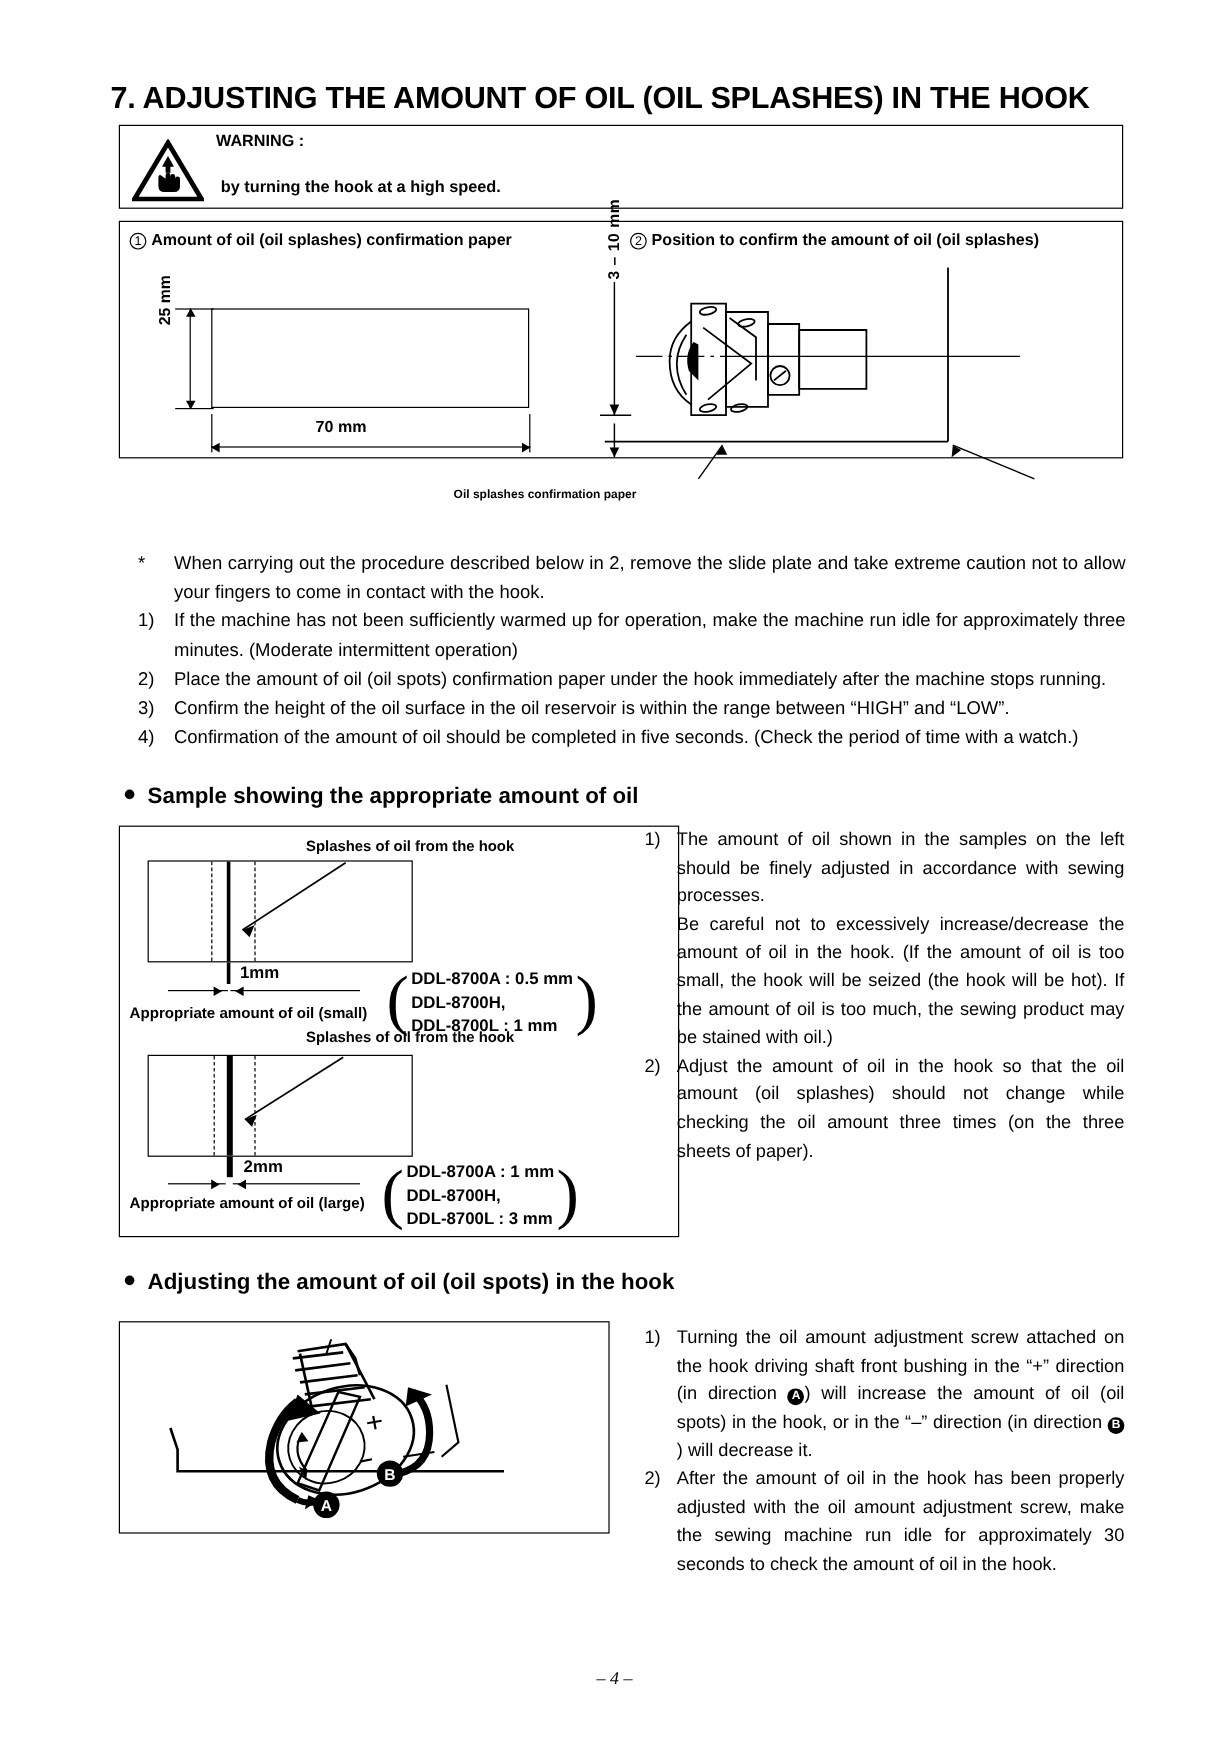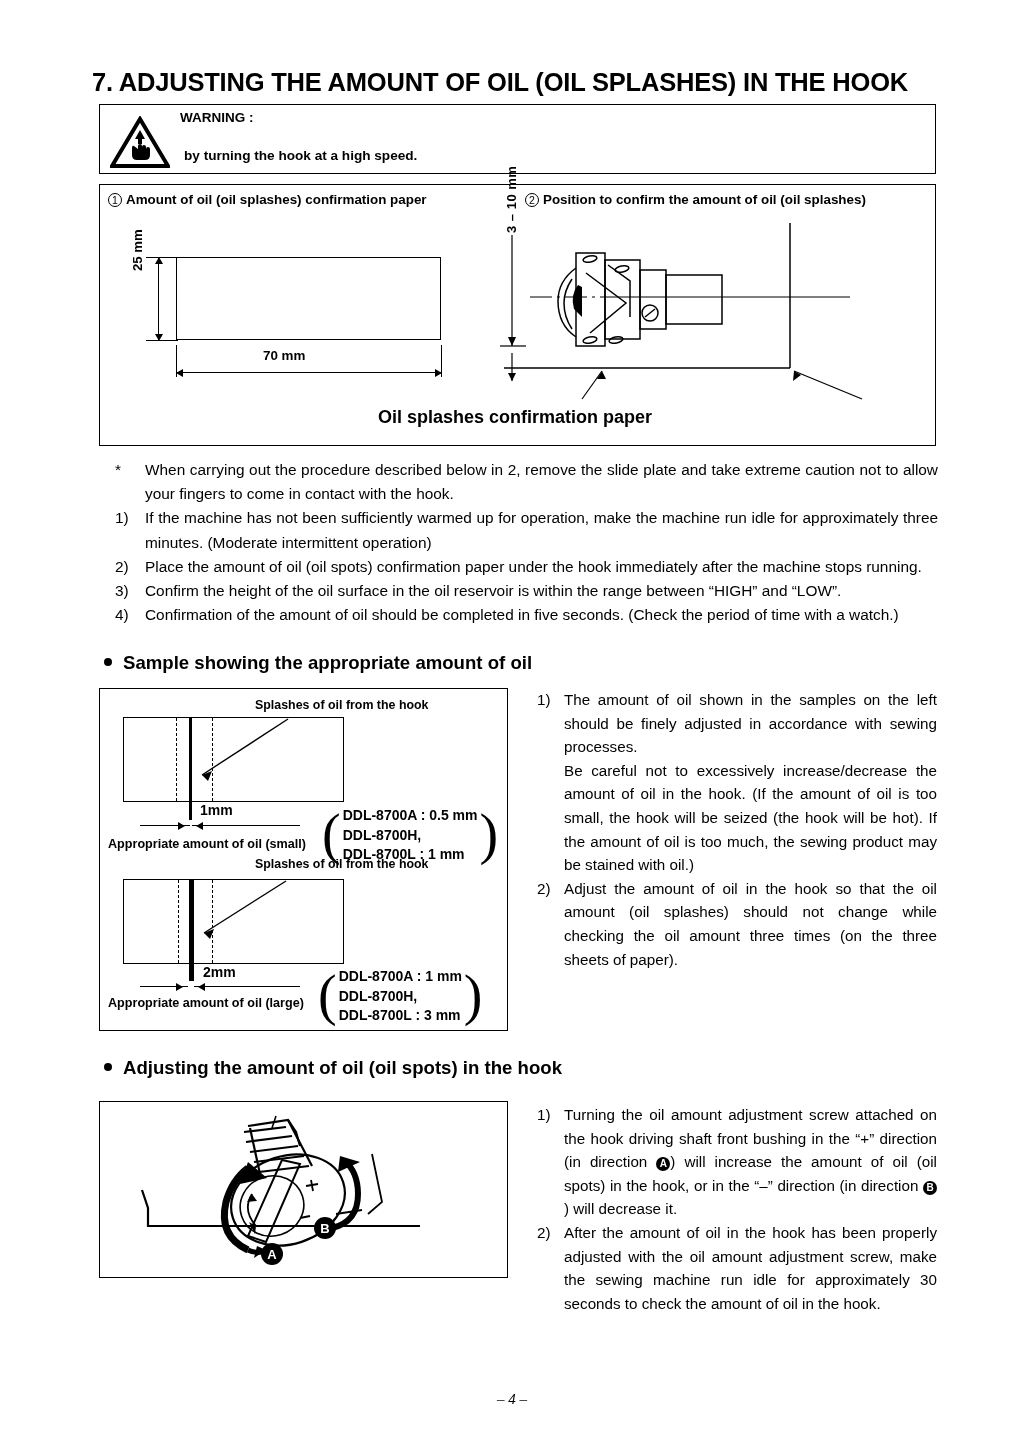--- a/index.html
+++ b/index.html
@@ -55,21 +55,21 @@
     left: 84px; top: 43px;
     font-size: 13.6px;
     font-weight: bold;
     white-space: nowrap;
   }
 
   
   .fig-box {
     position: absolute;
     left: 99px; top: 184px;
-    width: 837px; height: 262px;
+    width: 837px; height: 198px;
     border: 1.6px solid #000;
   }
   .fig-cap {
     position: absolute;
     font-size: 13.4px;
     font-weight: bold;
     white-space: nowrap;
   }
   .fig-cap-1 { left: 8px;  top: 7px; }
   .fig-cap-2 { left: 425px; top: 7px; }
@@ -172,21 +172,21 @@
     font-size: 13px;
     font-weight: bold;
     transform: rotate(-90deg);
     transform-origin: left top;
     white-space: nowrap;
     letter-spacing: 0.5px;
   }
   .lbl-oilpaper {
     position: absolute;
     left: 278px; top: 222px;
-    font-size: 18px;
+    font-size: 10px;
     font-weight: bold;
     white-space: nowrap;
   }
   .lbl-closely {
     position: absolute;
     left: 543px; top: 222px;
     font-size: 13.4px;
     font-weight: bold;
     line-height: 18px;
     white-space: nowrap;
@@ -227,21 +227,21 @@
     margin-right: 11px;
     vertical-align: 3px;
   }
   .head-sample  { left: 104px; top: 652px; }
   .head-adjust  { left: 104px; top: 1057px; }
 
   
   .sample-box {
     position: absolute;
     left: 99px; top: 688px;
-    width: 409px; height: 343px;
+    width: 467px; height: 343px;
     border: 1.5px solid #000;
   }
   .splash-cap {
     position: absolute;
     font-size: 12.4px;
     font-weight: bold;
     white-space: nowrap;
   }
   .sample-paper {
     position: absolute;

